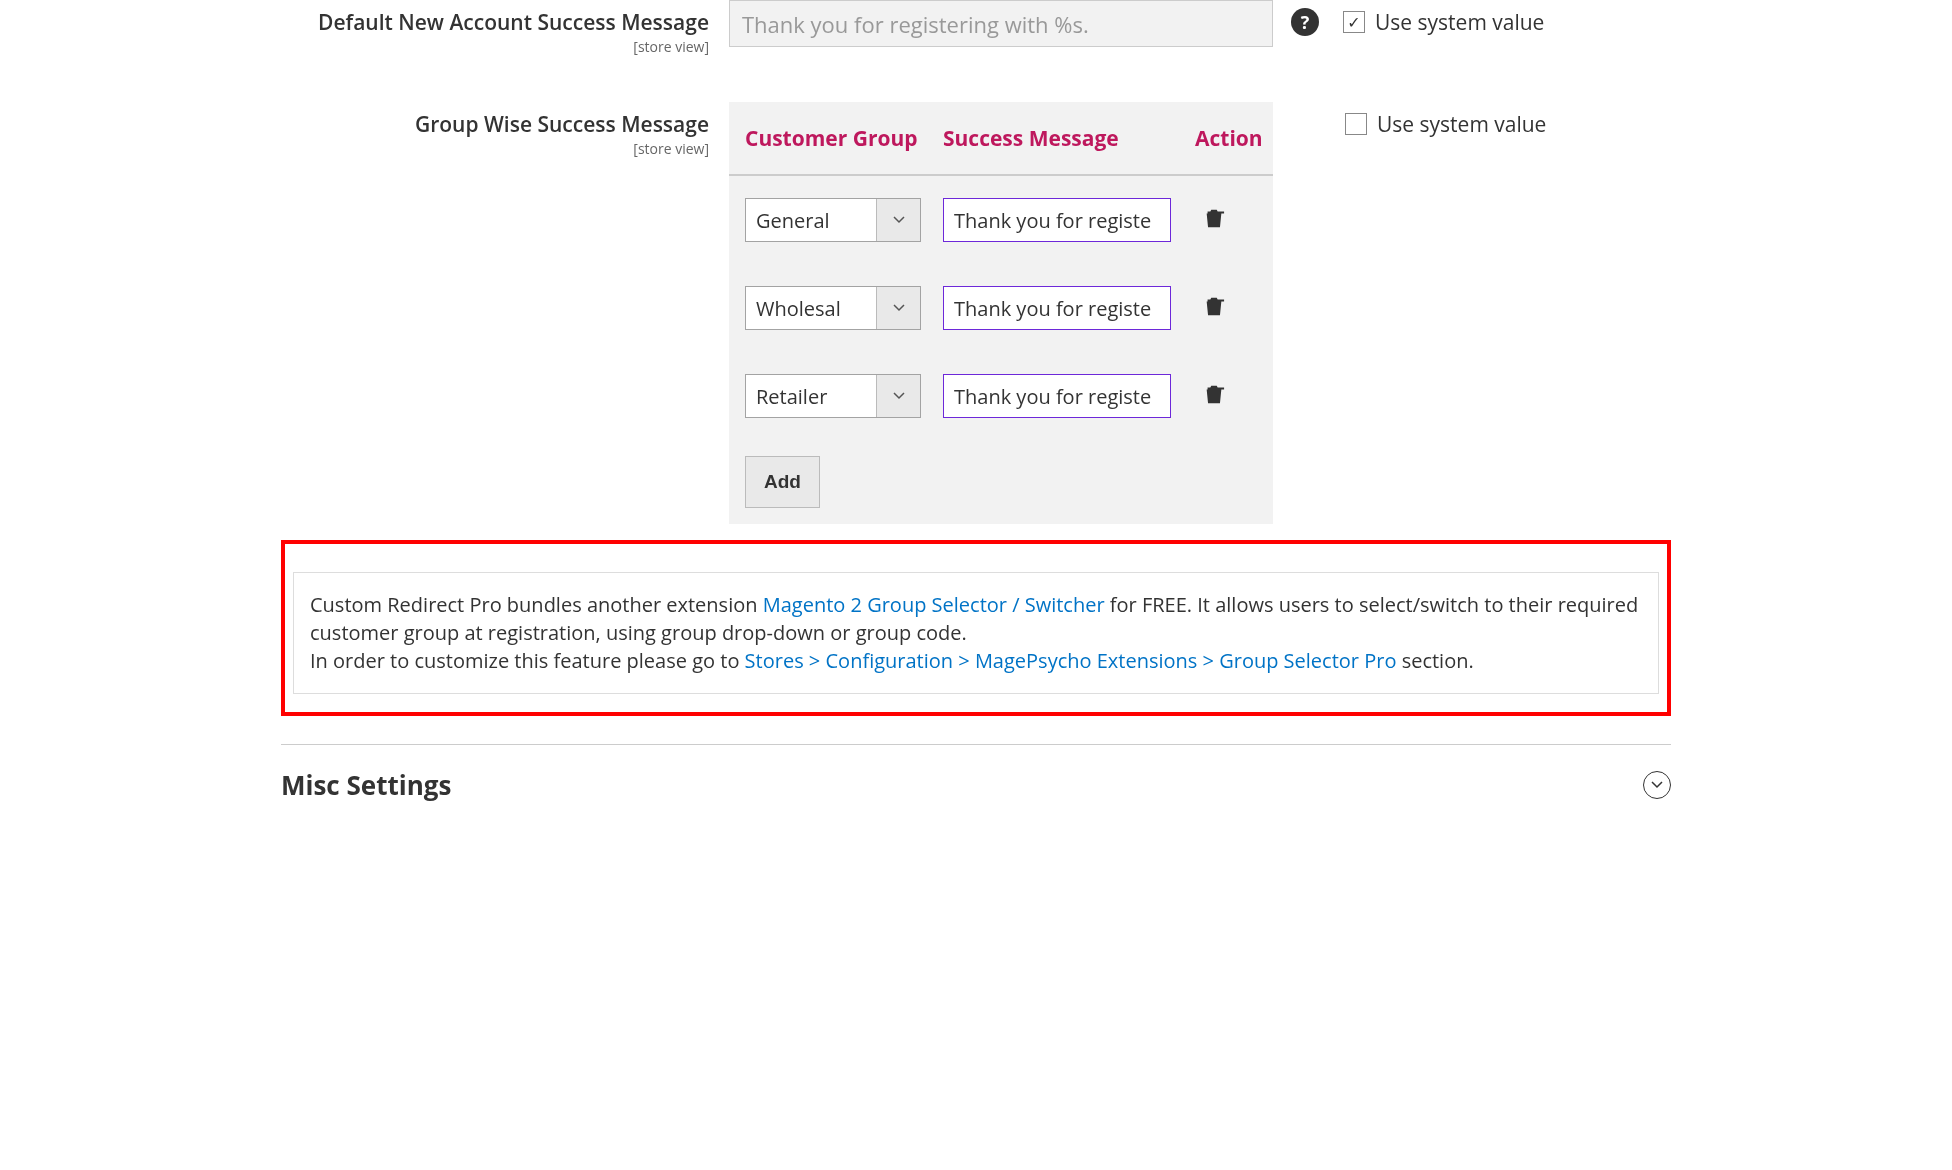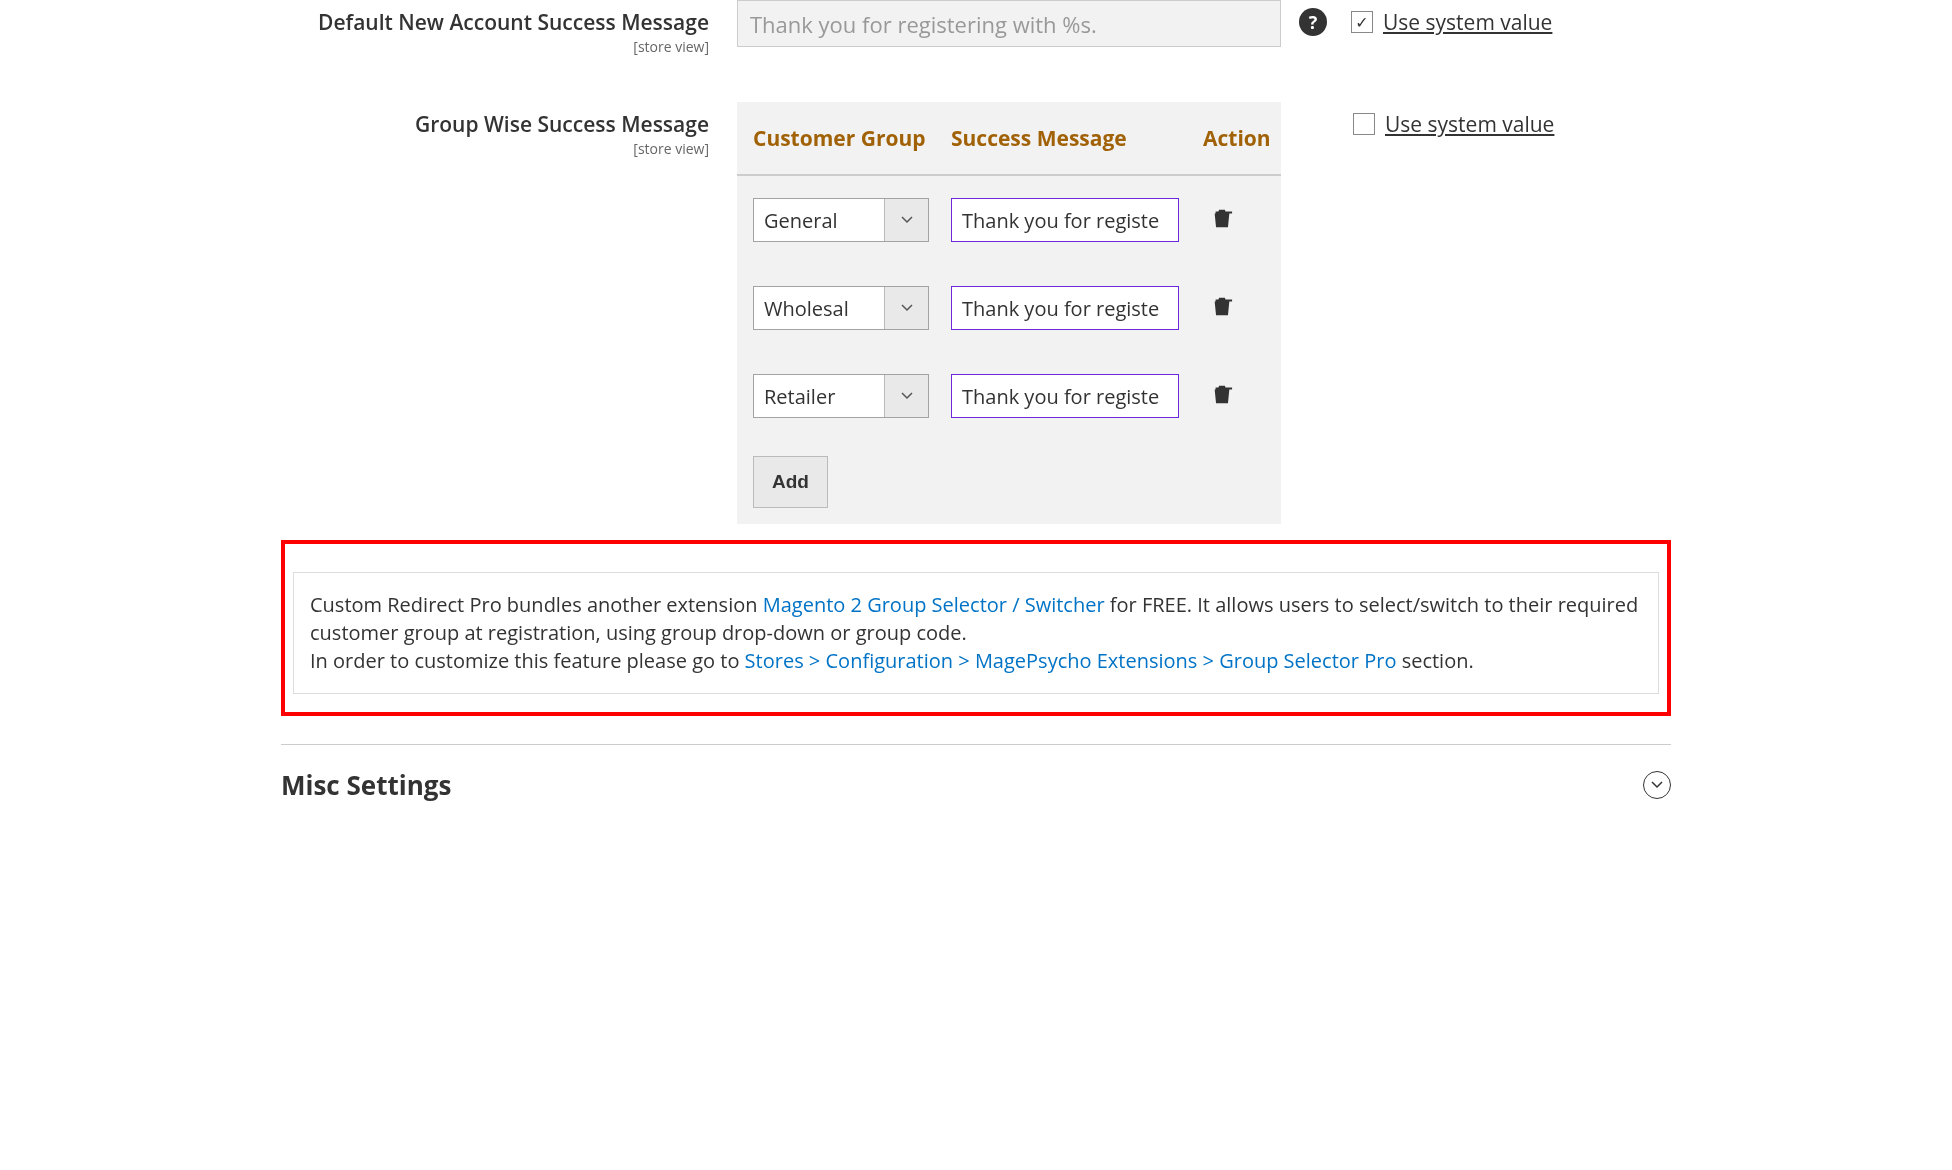--- a/index.html
+++ b/index.html
@@ -14,21 +14,21 @@
   .container { width: 1390px; margin: 0 auto; padding-top: 0; }
   .field-row { display: flex; align-items: flex-start; margin-bottom: 0; }
   .label-col {
     width: 448px;
     text-align: right;
     padding-right: 20px;
     padding-top: 10px;
   }
   .label-main { font-weight: 600; font-size: 21px; color: #333; line-height: 1.2; }
   .label-scope { font-size: 14px; color: #666; display: block; margin-top: 2px; }
-  .control-col { width: 544px; margin-left: 8px; }
+  .control-col { width: 544px; }
   .after-col { display: flex; align-items: center; padding-left: 8px; padding-top: 8px; }
   .text-input {
     width: 100%;
     height: 47px;
     border: 1px solid #ccc;
     background: #f2f2f2;
     padding: 8px 12px;
     font-size: 22px;
     color: #999;
     font-family: inherit;
@@ -41,24 +41,24 @@
   }
   .checkbox-wrap {
     display: flex; align-items: center; gap: 10px;
     margin-left: 24px;
   }
   .checkbox {
     width: 22px; height: 22px; border: 1px solid #888;
     display: flex; align-items: center; justify-content: center;
     font-size: 16px; color: #333; background: #fff;
   }
-  .checkbox-label { font-size: 21px; color: #333; text-decoration: underline; }
+  .checkbox-label { font-size: 21px; color: #333; }
   .dyn-table { background: #f2f2f2; width: 100%; }
   .dyn-header { display: flex; padding: 22px 16px 22px 16px; border-bottom: 2px solid #ccc; }
-  .dyn-header .th { font-weight: 700; font-size: 21px; color: #a16207; }
+  .dyn-header .th { font-weight: 700; font-size: 21px; color: #be185d; }
   .th-group { width: 198px; }
   .th-msg { width: 252px; }
   .th-action { width: 62px; }
   .dyn-row { display: flex; align-items: center; padding: 22px 16px; }
   .dyn-row + .dyn-row { }
   .select-wrap {
     width: 176px; height: 44px; display: flex; background: #fff; border: 1px solid #a3a3a3;
   }
   .select-text {
     flex: 1; padding: 8px 10px; font-size: 20px; color: #333; display: flex; align-items: center;

